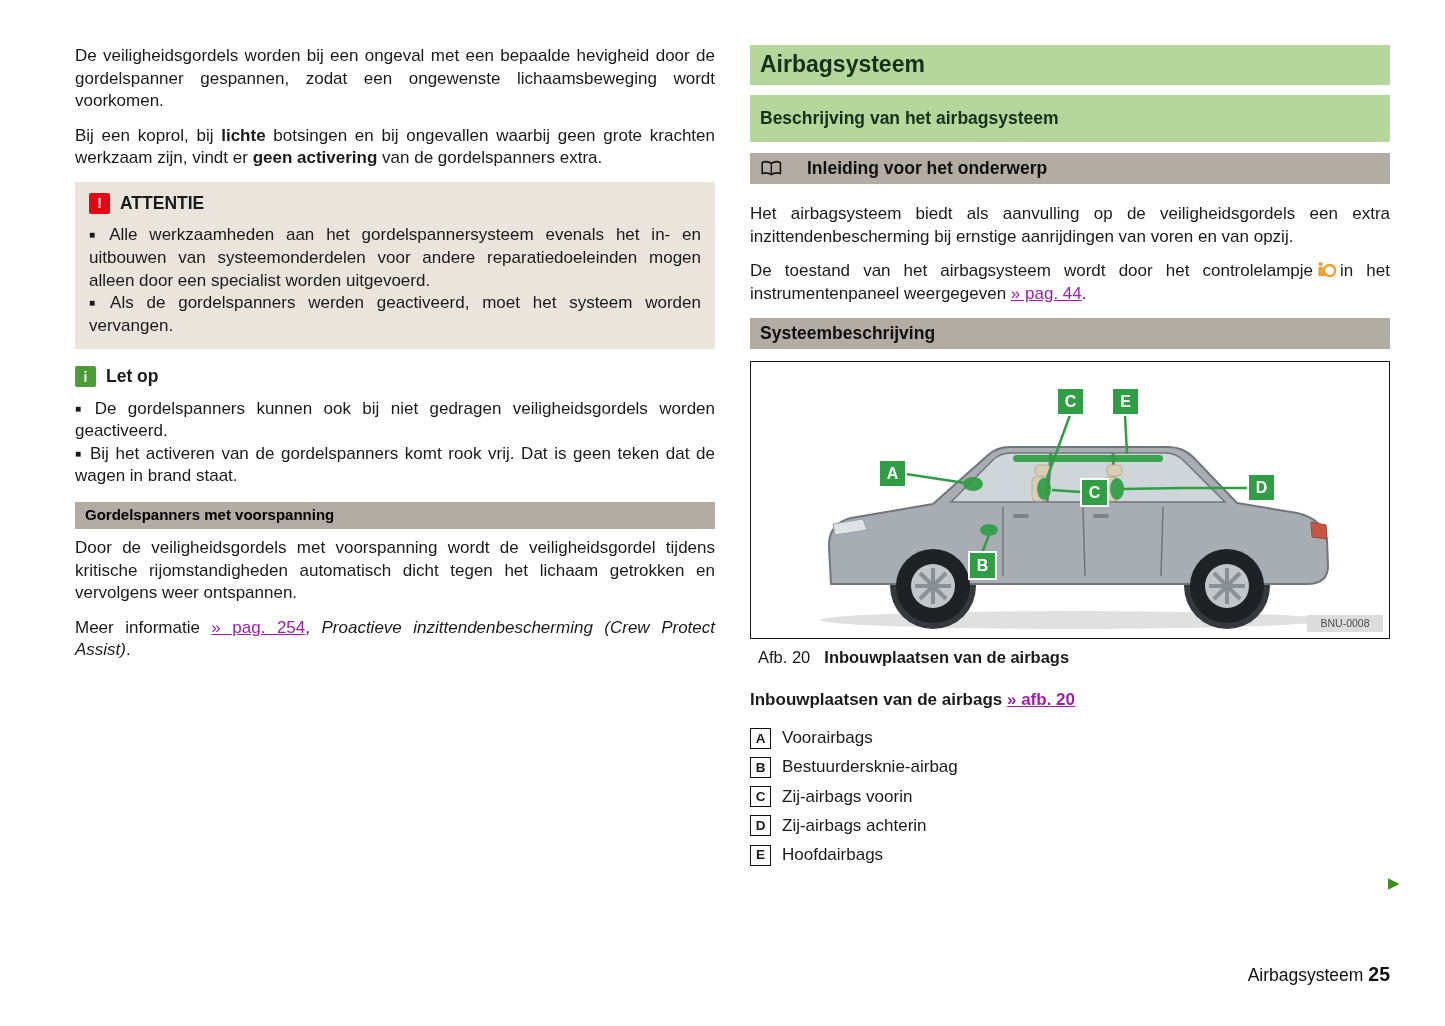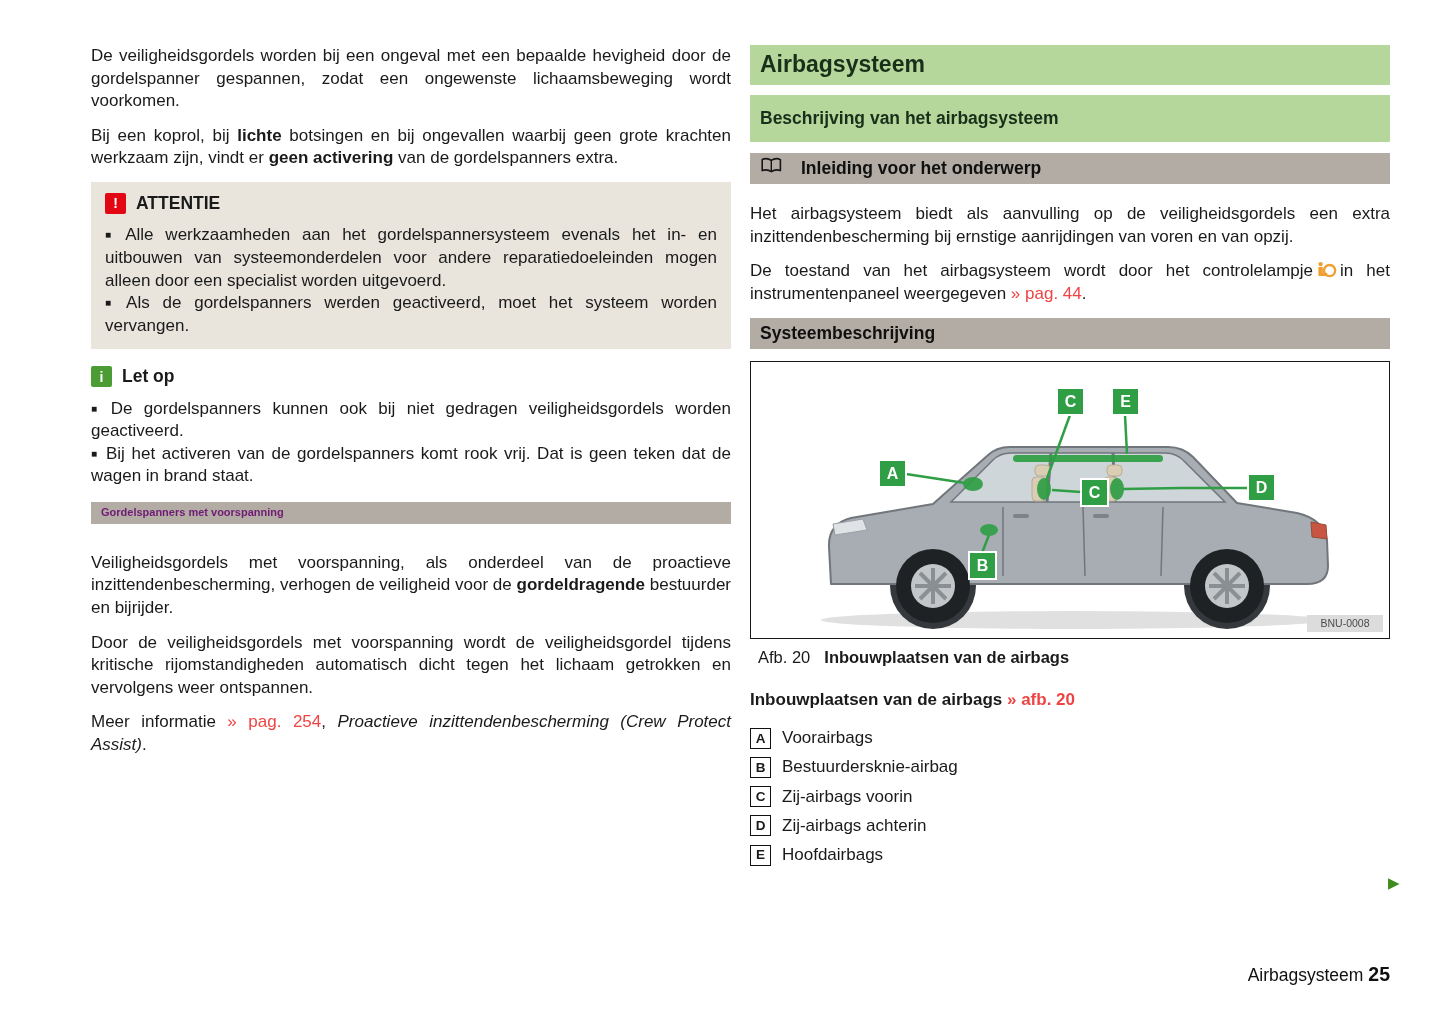--- a/index.html
+++ b/index.html
@@ -4,34 +4,34 @@
 <style>
   * { margin:0; padding:0; box-sizing:border-box; }
   html,body { background:#ffffff; }
   body {
     font-family:"Liberation Sans","DejaVu Sans",sans-serif;
     color:#1a1a1a;
   }
   .page { position:relative; width:1445px; height:1026px; background:#fff; overflow:hidden; }
 
   .col { position:absolute; top:45px; width:640px; font-size:17px; line-height:1.33; }
-  .col-left  { left:91px; }
+  .col-left  { left:75px; }
   .col-right { left:750px; }
 
   p { text-align:justify; margin:0 0 12px 0; }
   .bold-para { font-weight:bold; }
-  .link { color:#ef4444; }
+  .link { color:#a21caf;text-decoration:underline; }
   i { font-style:italic; }
 
   
   .h-green-lg { background:#b6d79c; color:#17301a; font-size:23px; font-weight:bold; padding:4px 10px 5px; margin:0 0 10px 0; }
   .h-green    { background:#b6d79c; color:#17301a; font-size:17.5px; font-weight:bold; padding:12px 10px; margin:0 0 11px 0; }
-  .h-grey     { background:#b3aca4; color:#101010; font-size:17.5px; font-weight:bold; padding:4px 10px; margin:0 0 19px 0; display:flex; align-items:flex-start; gap:18px; }
+  .h-grey     { background:#b3aca4; color:#101010; font-size:17.5px; font-weight:bold; padding:4px 10px; margin:0 0 19px 0; display:flex; align-items:center; gap:24px; }
   .h-grey.tight { margin:8px 0 12px 0; }
-  .section-header { background:#b3aca4; color:#701a75; font-size:11px; font-weight:bold; padding:3px 10px 4px; margin:14px 0 28px 0; }
+  .section-header { background:#b3aca4; color:#000000; font-size:15px; font-weight:bold; padding:3px 10px 4px; margin:14px 0 8px 0; }
 
   
   .attention-box { background:#e9e5dd; padding:10px 14px 12px 14px; margin:4px 0 16px 0; }
   .box-title { display:flex; align-items:center; gap:10px; font-weight:bold; margin:0 0 9px 0; font-size:17.5px; }
   .icon-sq { width:21px; height:21px; display:inline-flex; align-items:center; justify-content:center;
              color:#fff; font-weight:bold; font-size:14px; flex:0 0 auto; border-radius:2px; }
   .icon-red   { background:#e30613; }
   .icon-green { background:#4c9c35; }
   .bullet-item { text-align:justify; margin:0; }
   .bullet { font-size:10px; vertical-align:2px; margin-right:7px; }
@@ -83,21 +83,20 @@
       <div class="box-title">
         <span class="icon-sq icon-green">i</span>
         <span>Let op</span>
       </div>
       <p class="bullet-item"><span class="bullet">■</span><span>De gordelspanners kunnen ook bij niet gedragen veiligheidsgordels worden geactiveerd.</span></p>
       <p class="bullet-item"><span class="bullet">■</span><span>Bij het activeren van de gordelspanners komt rook vrij. Dat is geen teken dat de wagen in brand staat.</span></p>
     </div>
 
     <div class="section-header">Gordelspanners met voorspanning</div>
 
-    <p><span>Veiligheidsgordels met voorspanning, als onderdeel van de proactieve inzittendenbescherming, verhogen de veiligheid voor de </span><b>gordeldragende</b><span> bestuurder en bijrijder.</span></p>
 
     <p>Door de veiligheidsgordels met voorspanning wordt de veiligheidsgordel tijdens kritische rijomstandigheden automatisch dicht tegen het lichaam getrokken en vervolgens weer ontspannen.</p>
 
     <p><span>Meer informatie </span><span class="link">» pag. 254</span><span>, </span><i>Proactieve inzittendenbescherming (Crew Protect Assist)</i><span>.</span></p>
 
   </div>
 
   <div class="col col-right">
 
     <div class="h-green-lg">Airbagsysteem</div>

